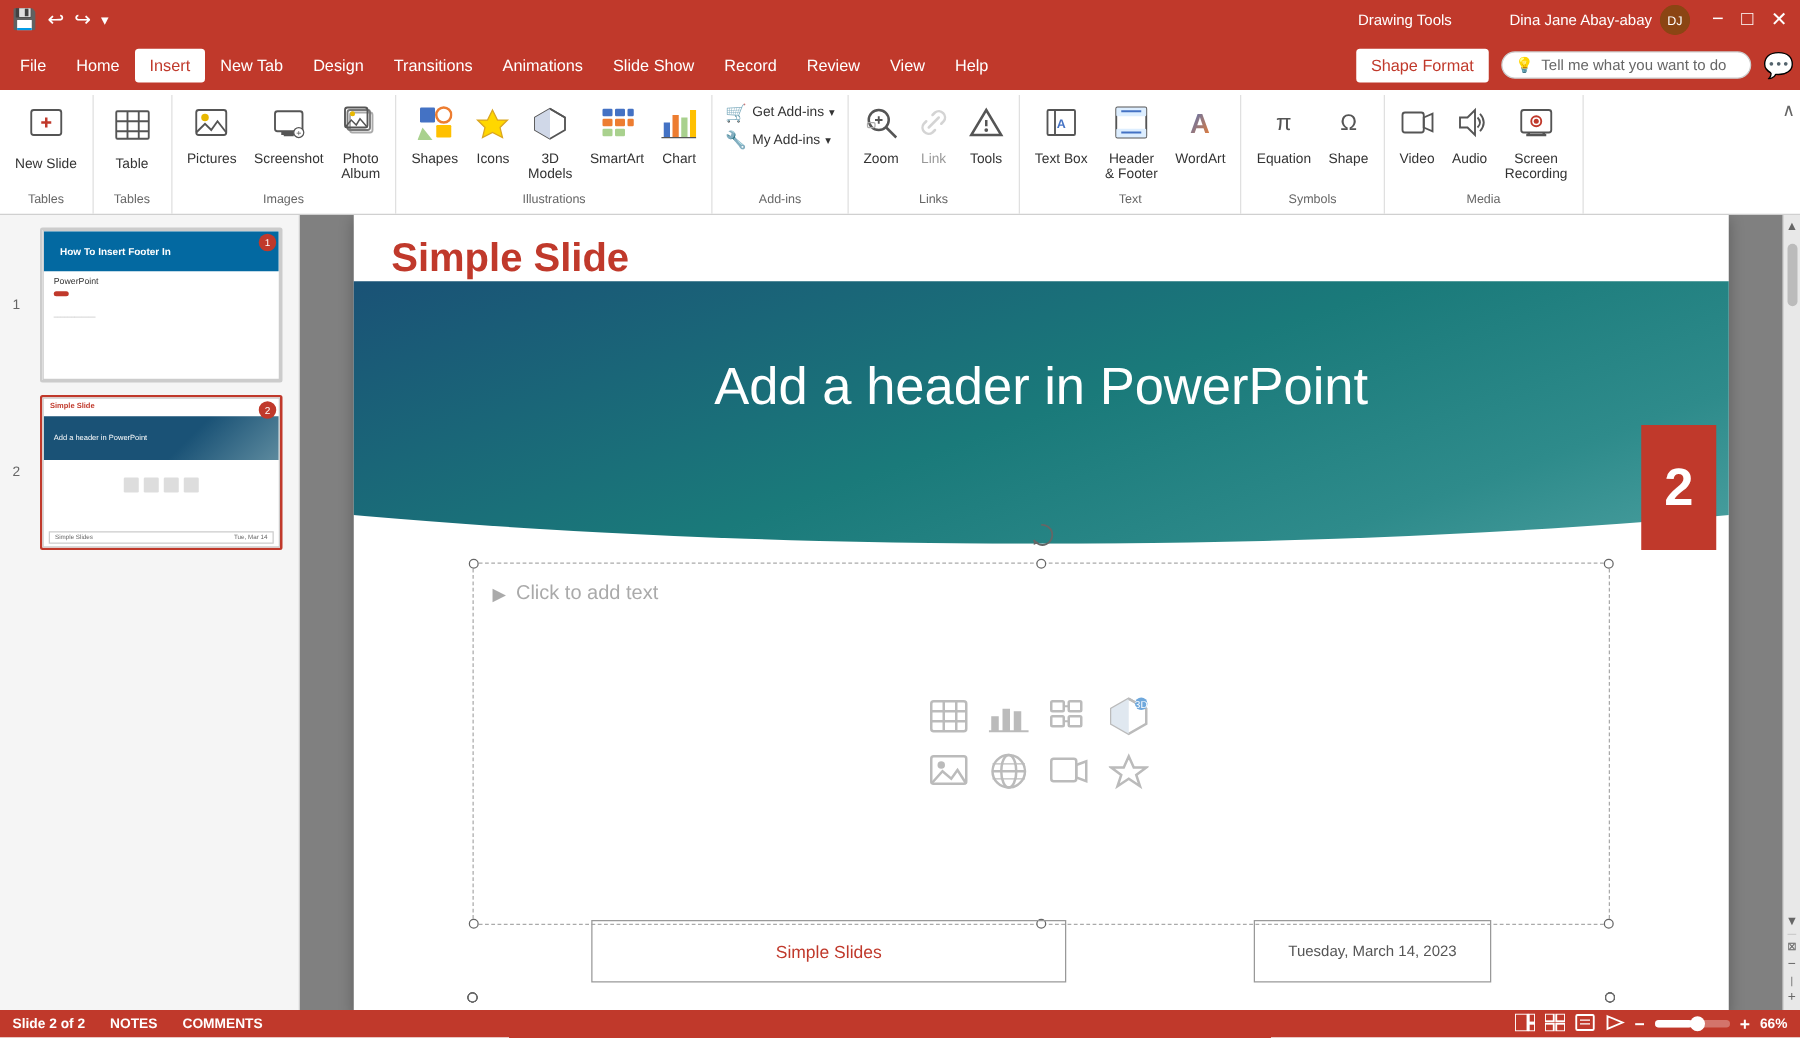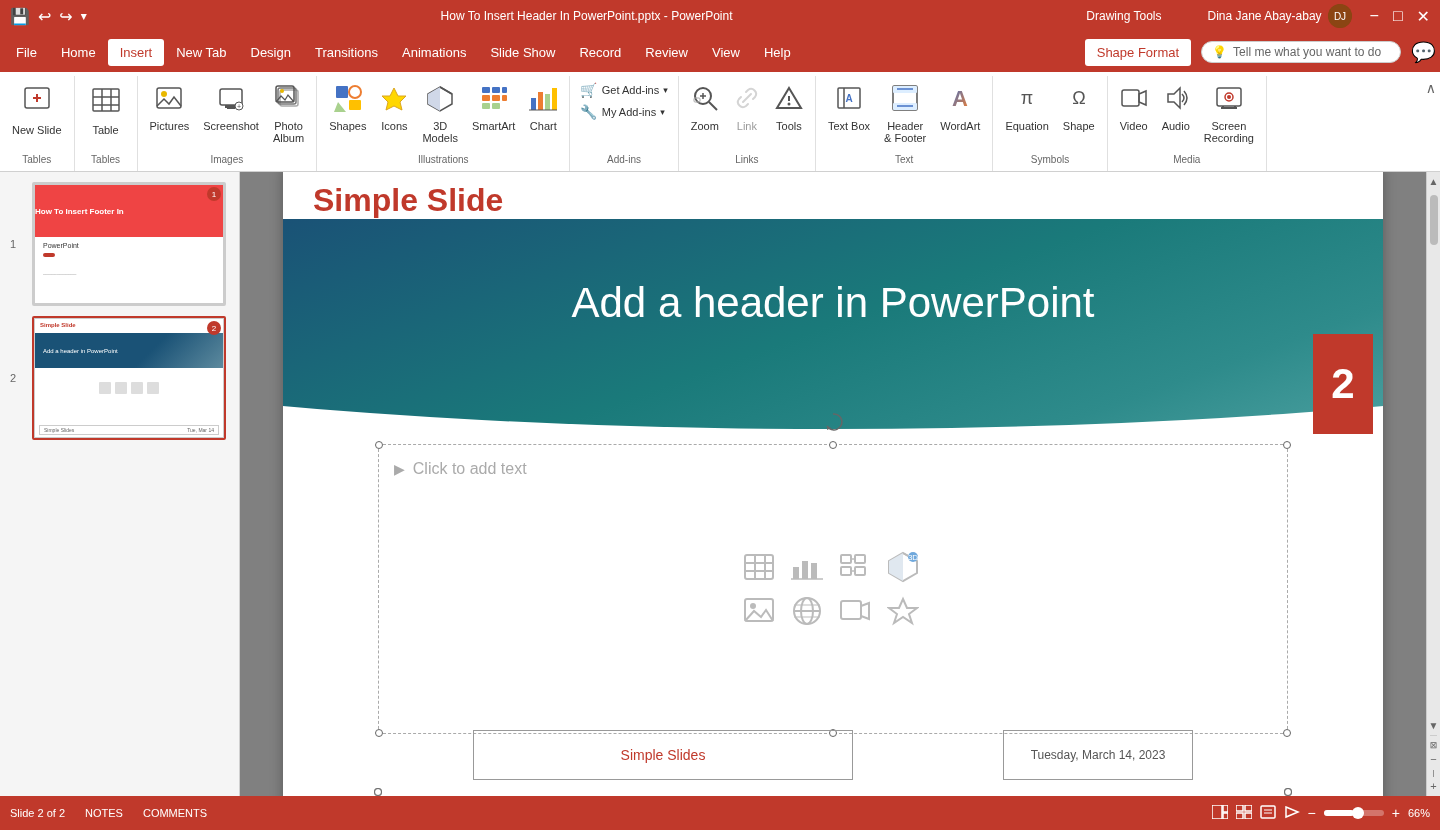--- a/index.html
+++ b/index.html
@@ -125,25 +125,25 @@
       width: 190px;
       height: 120px;
       background: white;
       border: 1px solid #ccc;
       position: relative;
       overflow: hidden;
     }
 
     
     .thumb1-header {
-      background: #ef4444;
-      height: 52px;
-      display: flex;
-      align-items: center;
-      padding: 0 0;
+      background: #0369a1;
+      height: 32px;
+      display: flex;
+      align-items: center;
+      padding: 0 13px;
     }
     .thumb1-title { color: white; font-size: 8px; font-weight: bold; }
     .thumb1-body { padding: 5px 8px; }
     .thumb1-text { font-size: 7px; color: #333; }
     .thumb1-red-dot { width: 12px; height: 4px; background: #c0392b; border-radius: 2px; margin-top: 4px; }
     .thumb1-badge {
       position: absolute;
       top: 2px;
       right: 2px;
       background: #c0392b;
@@ -350,27 +350,28 @@
       display: flex;
       align-items: center;
       justify-content: center;
       font-size: 12px;
       color: #555;
     }
 
     
     .status-bar {
       background: #c0392b;
-      height: 34px;
+      height: 22px;
       display: flex;
       align-items: center;
       padding: 0 10px;
       gap: 20px;
       color: white;
       font-size: 11px;
+      font-weight: bold;
     }
     .status-bar-right {
       margin-left: auto;
       display: flex;
       align-items: center;
       gap: 8px;
     }
 
     
     .btn-large { min-width: 50px; text-align: right; }
@@ -412,21 +413,20 @@
 <body>
 
 <div class="title-bar">
   <div class="title-bar-left">
 
     <span style="color:white;font-size:16px;cursor:pointer;">💾</span>
     <span style="color:white;font-size:16px;cursor:pointer;">↩</span>
     <span style="color:white;font-size:16px;cursor:pointer;">↪</span>
     <span style="color:white;font-size:12px;cursor:pointer;">▾</span>
   </div>
-  <div class="title-bar-title">How To Insert Header In PowerPoint.pptx - PowerPoint</div>
   <div class="user-info">
 
     <span style="margin-right:40px;">Drawing Tools</span>
     <span>Dina Jane Abay-abay</span>
     <div class="avatar">
       <svg width="24" height="24" viewBox="0 0 24 24">
           <circle cx="12" cy="12" r="12" fill="#8B4513"></circle>
           <text x="12" y="16" text-anchor="middle" fill="white" font-size="10">DJ</text>
         </svg>
     </div>

